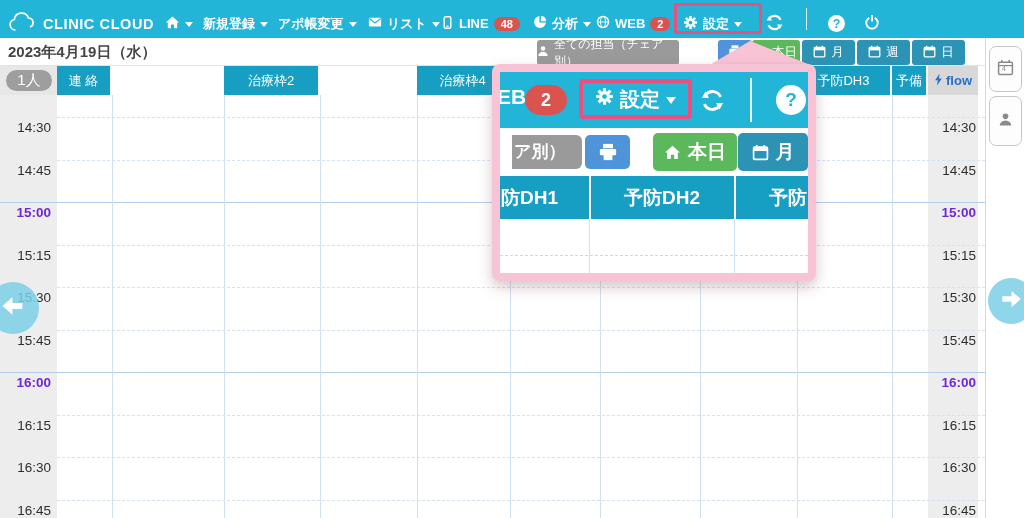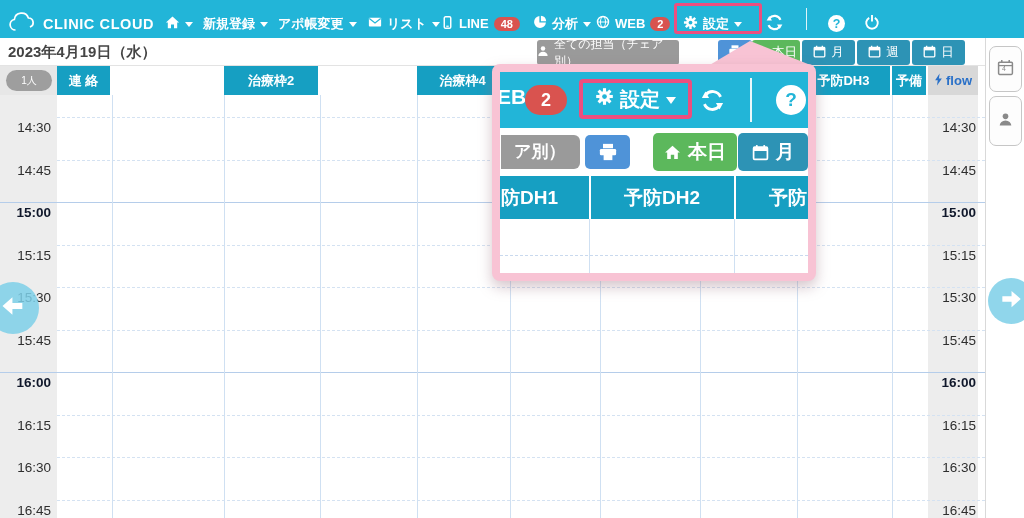--- a/index.html
+++ b/index.html
@@ -31,40 +31,40 @@
   .btn-print { left:718px; width:34px;  background:#4f93d8; }
   .btn-today { left:752px; width:48px;  background:#5cb85c; }
   .btn-month { left:802px; width:53px;  background:#2d93b5; }
   .btn-week  { left:857px; width:53px;  background:#2d93b5; }
   .btn-day   { left:912px; width:53px;  background:#2d93b5; }
 
   
   .colhead { position:absolute; left:0; top:66px; width:985px; height:29px; z-index:4; }
   .ch-gutter { position:absolute; left:0; top:0; width:57px; height:29px; background:#e7e7e7; }
   .count-pill { position:absolute; left:6px; top:4px; width:46px; height:21px; border-radius:11px;
-                background:#9e9e9e; color:#fff; font-size:10px; font-weight:normal;
+                background:#9e9e9e; color:#fff; font-size:15px; font-weight:normal;
                 display:flex; align-items:center; justify-content:center; }
   .ch-cell { position:absolute; top:0; height:29px; background:#169fc2; color:#fff; font-size:13px;
-             font-weight:bold; text-align:center; line-height:29px; border-right:2px solid #fff;
+             font-weight:normal; text-align:center; line-height:29px; border-right:2px solid #fff;
              overflow:hidden; white-space:nowrap; }
   .ch-flow { position:absolute; left:928px; top:0; width:50px; height:29px; background:#d8d8d8;
              color:#2970c8; font-size:13px; font-weight:bold;
              display:flex; align-items:center; justify-content:center; gap:3px; }
 
   
   .grid { position:absolute; left:0; top:95px; width:985px; height:423px; background:#fff; z-index:1; }
   .gut-l { position:absolute; left:0; top:0; width:57px; height:423px; background:#ededed; }
   .gut-r { position:absolute; left:928px; top:0; width:50px; height:423px; background:#ededed; }
   .vline { position:absolute; top:0; width:1px; height:423px; background:#cfe0f2; }
   .hline-dash { position:absolute; left:57px; width:928px; height:0; border-top:1px dashed #d4e2f2; }
   .hline-hour { position:absolute; left:0; width:985px; height:1px; background:#b5cdea; }
   .tl { position:absolute; height:18px; line-height:18px; font-size:13.5px; color:#2e2e2e; }
   .tl-l { left:0; width:51px; text-align:right; }
   .tl-r { left:930px; width:46px; text-align:right; }
-  .tl.hr { font-weight:bold; color:#0f172a; }
+  .tl.hr { font-weight:bold; color:#6d28d9; }
 
   
   .arrow-circle { position:absolute; border-radius:50%; background:rgba(125,207,231,.85);
                   display:flex; align-items:center; justify-content:center; cursor:pointer; }
   .arrow-left  { left:-13px; top:282px; width:52px; height:52px; z-index:30; }
   .arrow-right { left:988px; top:278px; width:46px; height:46px; z-index:60; }
 
   
   .sidebar { position:absolute; left:985px; top:38px; width:39px; height:480px; background:#fff;
              border-left:1px solid #d9d9d9; z-index:20; }
@@ -87,23 +87,23 @@
   .pp-setbox { position:absolute; left:79px; top:7px; width:113px; height:40px;
                border:4px solid #ec4f7f; border-radius:4px; display:flex; align-items:center;
                justify-content:center; gap:6px; color:#fff; font-size:20px; font-weight:bold; }
   .pp-setbox .caret { border-left-width:5px; border-right-width:5px; border-top-width:7px; }
   .pp-refresh { position:absolute; left:201px; top:17px; }
   .pp-div { position:absolute; left:250px; top:6px; width:2px; height:44px; background:rgba(255,255,255,.9); }
   .pp-help { position:absolute; left:276px; top:13px; width:30px; height:30px; border-radius:50%;
              background:#fff; color:#22b5d8; font-size:19px; font-weight:bold;
              display:flex; align-items:center; justify-content:center; }
   .pp-r2 { position:relative; width:100%; height:48px; background:#fff; overflow:hidden; }
-  .pp-frag { position:absolute; left:1px; top:7px; width:79px; height:34px; background:#9a9a9a;
+  .pp-frag { position:absolute; left:12px; top:7px; width:70px; height:34px; background:#9a9a9a;
              border-radius:0 6px 6px 0; color:#fff; font-size:17px; font-weight:bold; line-height:34px;
-             padding-left:13px; overflow:hidden; white-space:nowrap; }
+             padding-left:2px; overflow:hidden; white-space:nowrap; }
   .pp-btn { position:absolute; border-radius:5px; color:#fff; display:flex; align-items:center;
             justify-content:center; gap:7px; font-size:19px; font-weight:bold; }
   .pp-print { left:85px;  top:7px; width:45px; height:34px; background:#4f93d8; }
   .pp-today { left:153px; top:5px; width:84px; height:38px; background:#5cb85c; }
   .pp-month { left:238px; top:5px; width:70px; height:38px; background:#2d93b5; }
   .pp-r3 { position:relative; width:100%; height:43px; background:#169fc2; overflow:hidden;
            color:#fff; font-size:19px; font-weight:bold; line-height:43px; }
   .pp-sep { position:absolute; top:0; width:2px; height:43px; background:#fff; }
   .pp-h1 { position:absolute; left:1px; top:0; white-space:nowrap; }
   .pp-h2 { position:absolute; left:90px; width:144px; text-align:center; }

